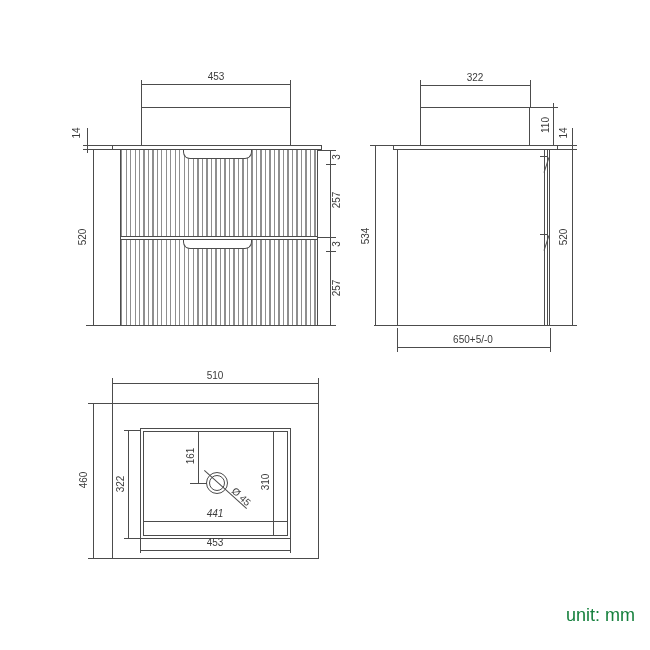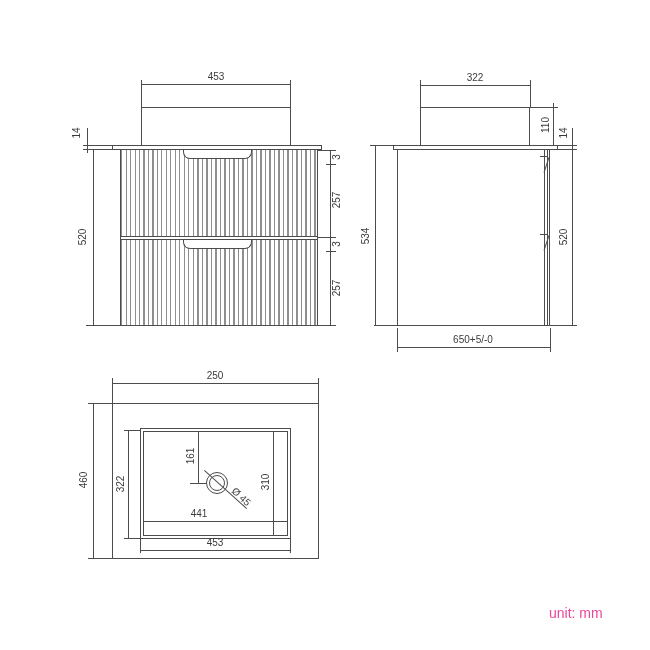--- a/index.html
+++ b/index.html
@@ -17,21 +17,21 @@
   
   .flutes{background-image:repeating-linear-gradient(to right,
           #8f8f8f 0,#8f8f8f 1px,transparent 1px,transparent 4.5px);}
   .recess{position:absolute;box-sizing:border-box;background:#fff;
           border:1px solid #4c4c4c;border-top:none;border-radius:0 0 7px 7px;}
   .divider{position:absolute;box-sizing:border-box;background:#fff;
            border-top:1px solid #4c4c4c;border-bottom:1px solid #4c4c4c;}
   .circle{position:absolute;box-sizing:border-box;border:1px solid #4c4c4c;
           border-radius:50%;background:transparent;}
   .diag{position:absolute;background:#4c4c4c;}
-  .unit{position:absolute;font-size:14px;color:#ec4899;white-space:nowrap;}
+  .unit{position:absolute;font-size:18px;color:#15803d;white-space:nowrap;margin-left:17px;}
 </style>
 </head>
 <body>
 
 <div class="sheet">
 
   <div>
 
     <div class="v" style="left:141px;top:80px;height:27px;"></div>
     <div class="v" style="left:290px;top:80px;height:27px;"></div>
@@ -105,21 +105,21 @@
     <div class="v" style="left:550px;top:328px;height:24px;"></div>
     <div class="h" style="left:397px;top:347px;width:154px;"></div>
     <div class="lbl" style="left:473px;top:340px;">650+5/-0</div>
   </div>
 
   <div>
 
     <div class="v" style="left:112px;top:378px;height:25px;"></div>
     <div class="v" style="left:318px;top:378px;height:25px;"></div>
     <div class="h" style="left:112px;top:383px;width:207px;"></div>
-    <div class="lbl" style="left:215px;top:376px;">250</div>
+    <div class="lbl" style="left:215px;top:376px;">510</div>
 
     <div class="box" style="left:112px;top:403px;width:207px;height:156px;"></div>
 
     <div class="h" style="left:88px;top:403px;width:24px;"></div>
     <div class="h" style="left:88px;top:558px;width:24px;"></div>
     <div class="v" style="left:93px;top:403px;height:155px;"></div>
     <div class="lbl r" style="left:84px;top:480px;">460</div>
 
     <div class="box" style="left:140px;top:428px;width:151px;height:111px;"></div>
     <div class="box" style="left:143px;top:431px;width:145px;height:105px;"></div>
@@ -135,21 +135,21 @@
 
     <div class="circle" style="left:206px;top:472px;width:22px;height:22px;"></div>
     <div class="circle" style="left:209px;top:475px;width:16px;height:16px;"></div>
     <div class="diag" style="left:197px;top:489px;width:57px;height:1px;transform:rotate(42deg);"></div>
     <div class="lbl d45" style="left:241px;top:497px;">Ø 45</div>
 
     <div class="v" style="left:273px;top:431px;height:104px;"></div>
     <div class="lbl r" style="left:266px;top:482px;">310</div>
 
     <div class="h" style="left:143px;top:521px;width:145px;"></div>
-    <div class="lbl" style="left:199px;top:514px;">441</div>
+    <div class="lbl" style="left:215px;top:514px;font-style:italic;">441</div>
 
     <div class="v" style="left:140px;top:539px;height:14px;"></div>
     <div class="v" style="left:290px;top:539px;height:14px;"></div>
     <div class="h" style="left:140px;top:550px;width:151px;"></div>
     <div class="lbl" style="left:215px;top:543px;">453</div>
   </div>
 
   <div class="unit" style="left:549px;top:605px;">unit: mm</div>
 
 </div>

